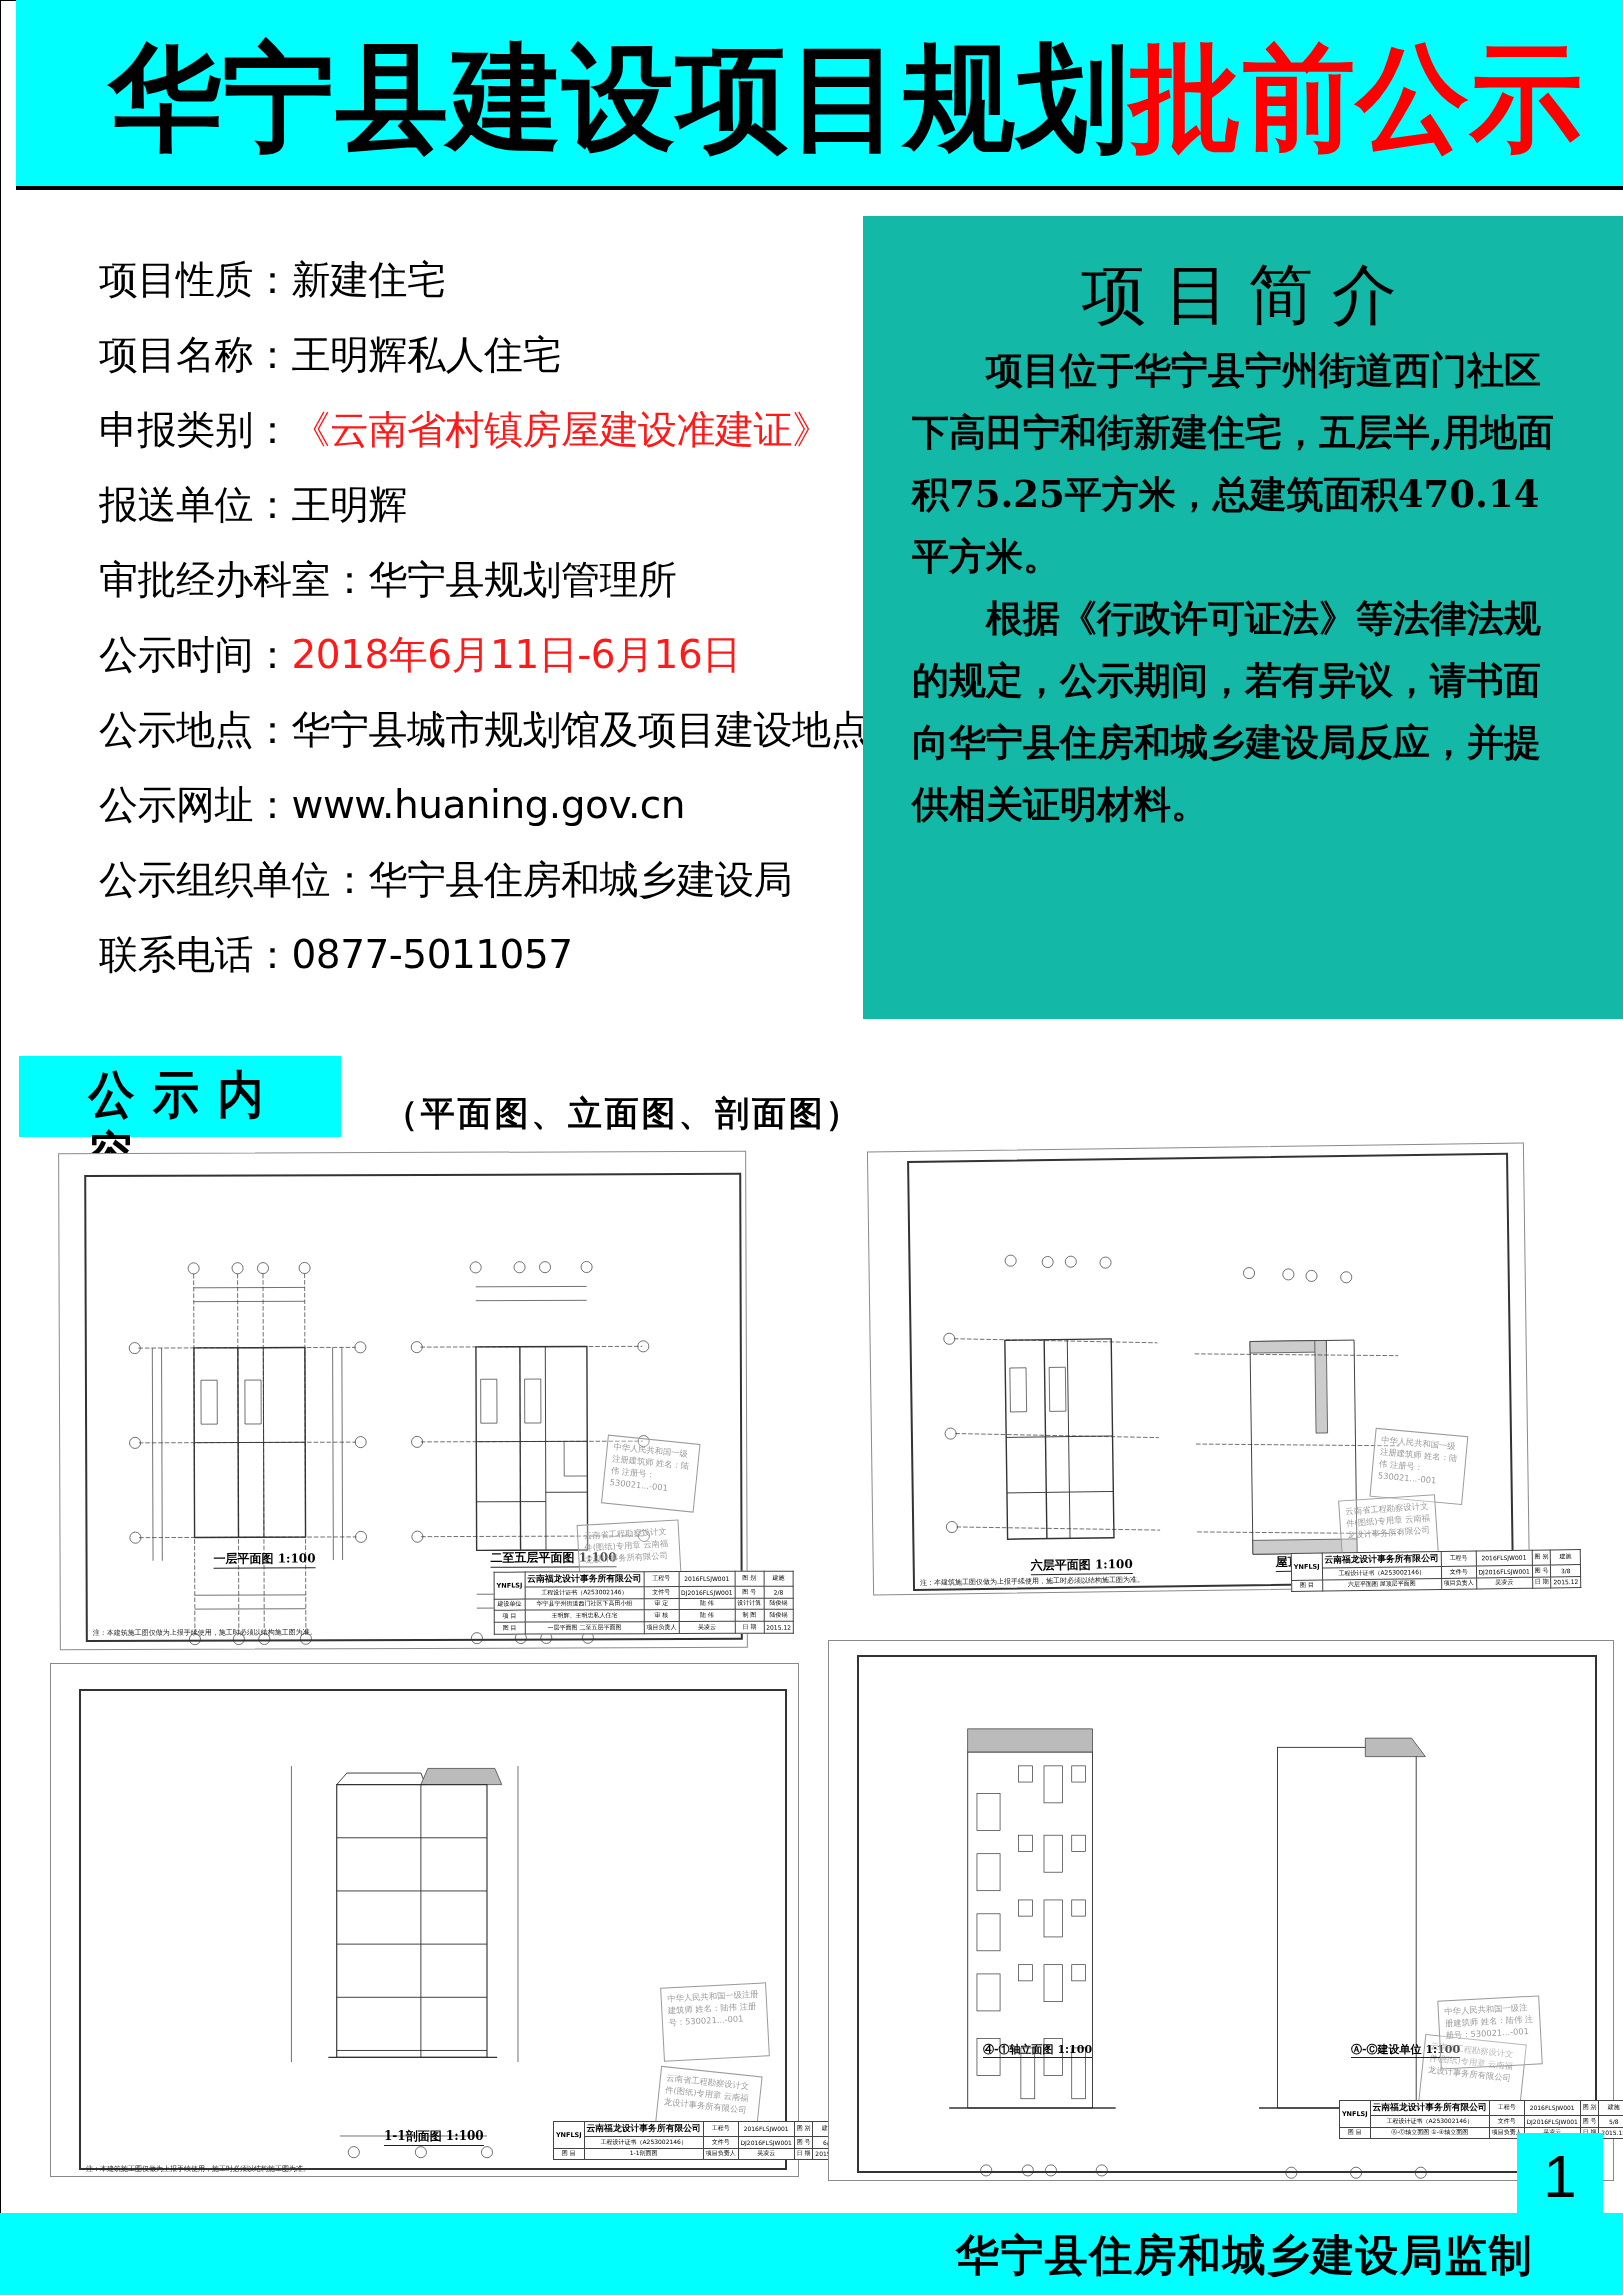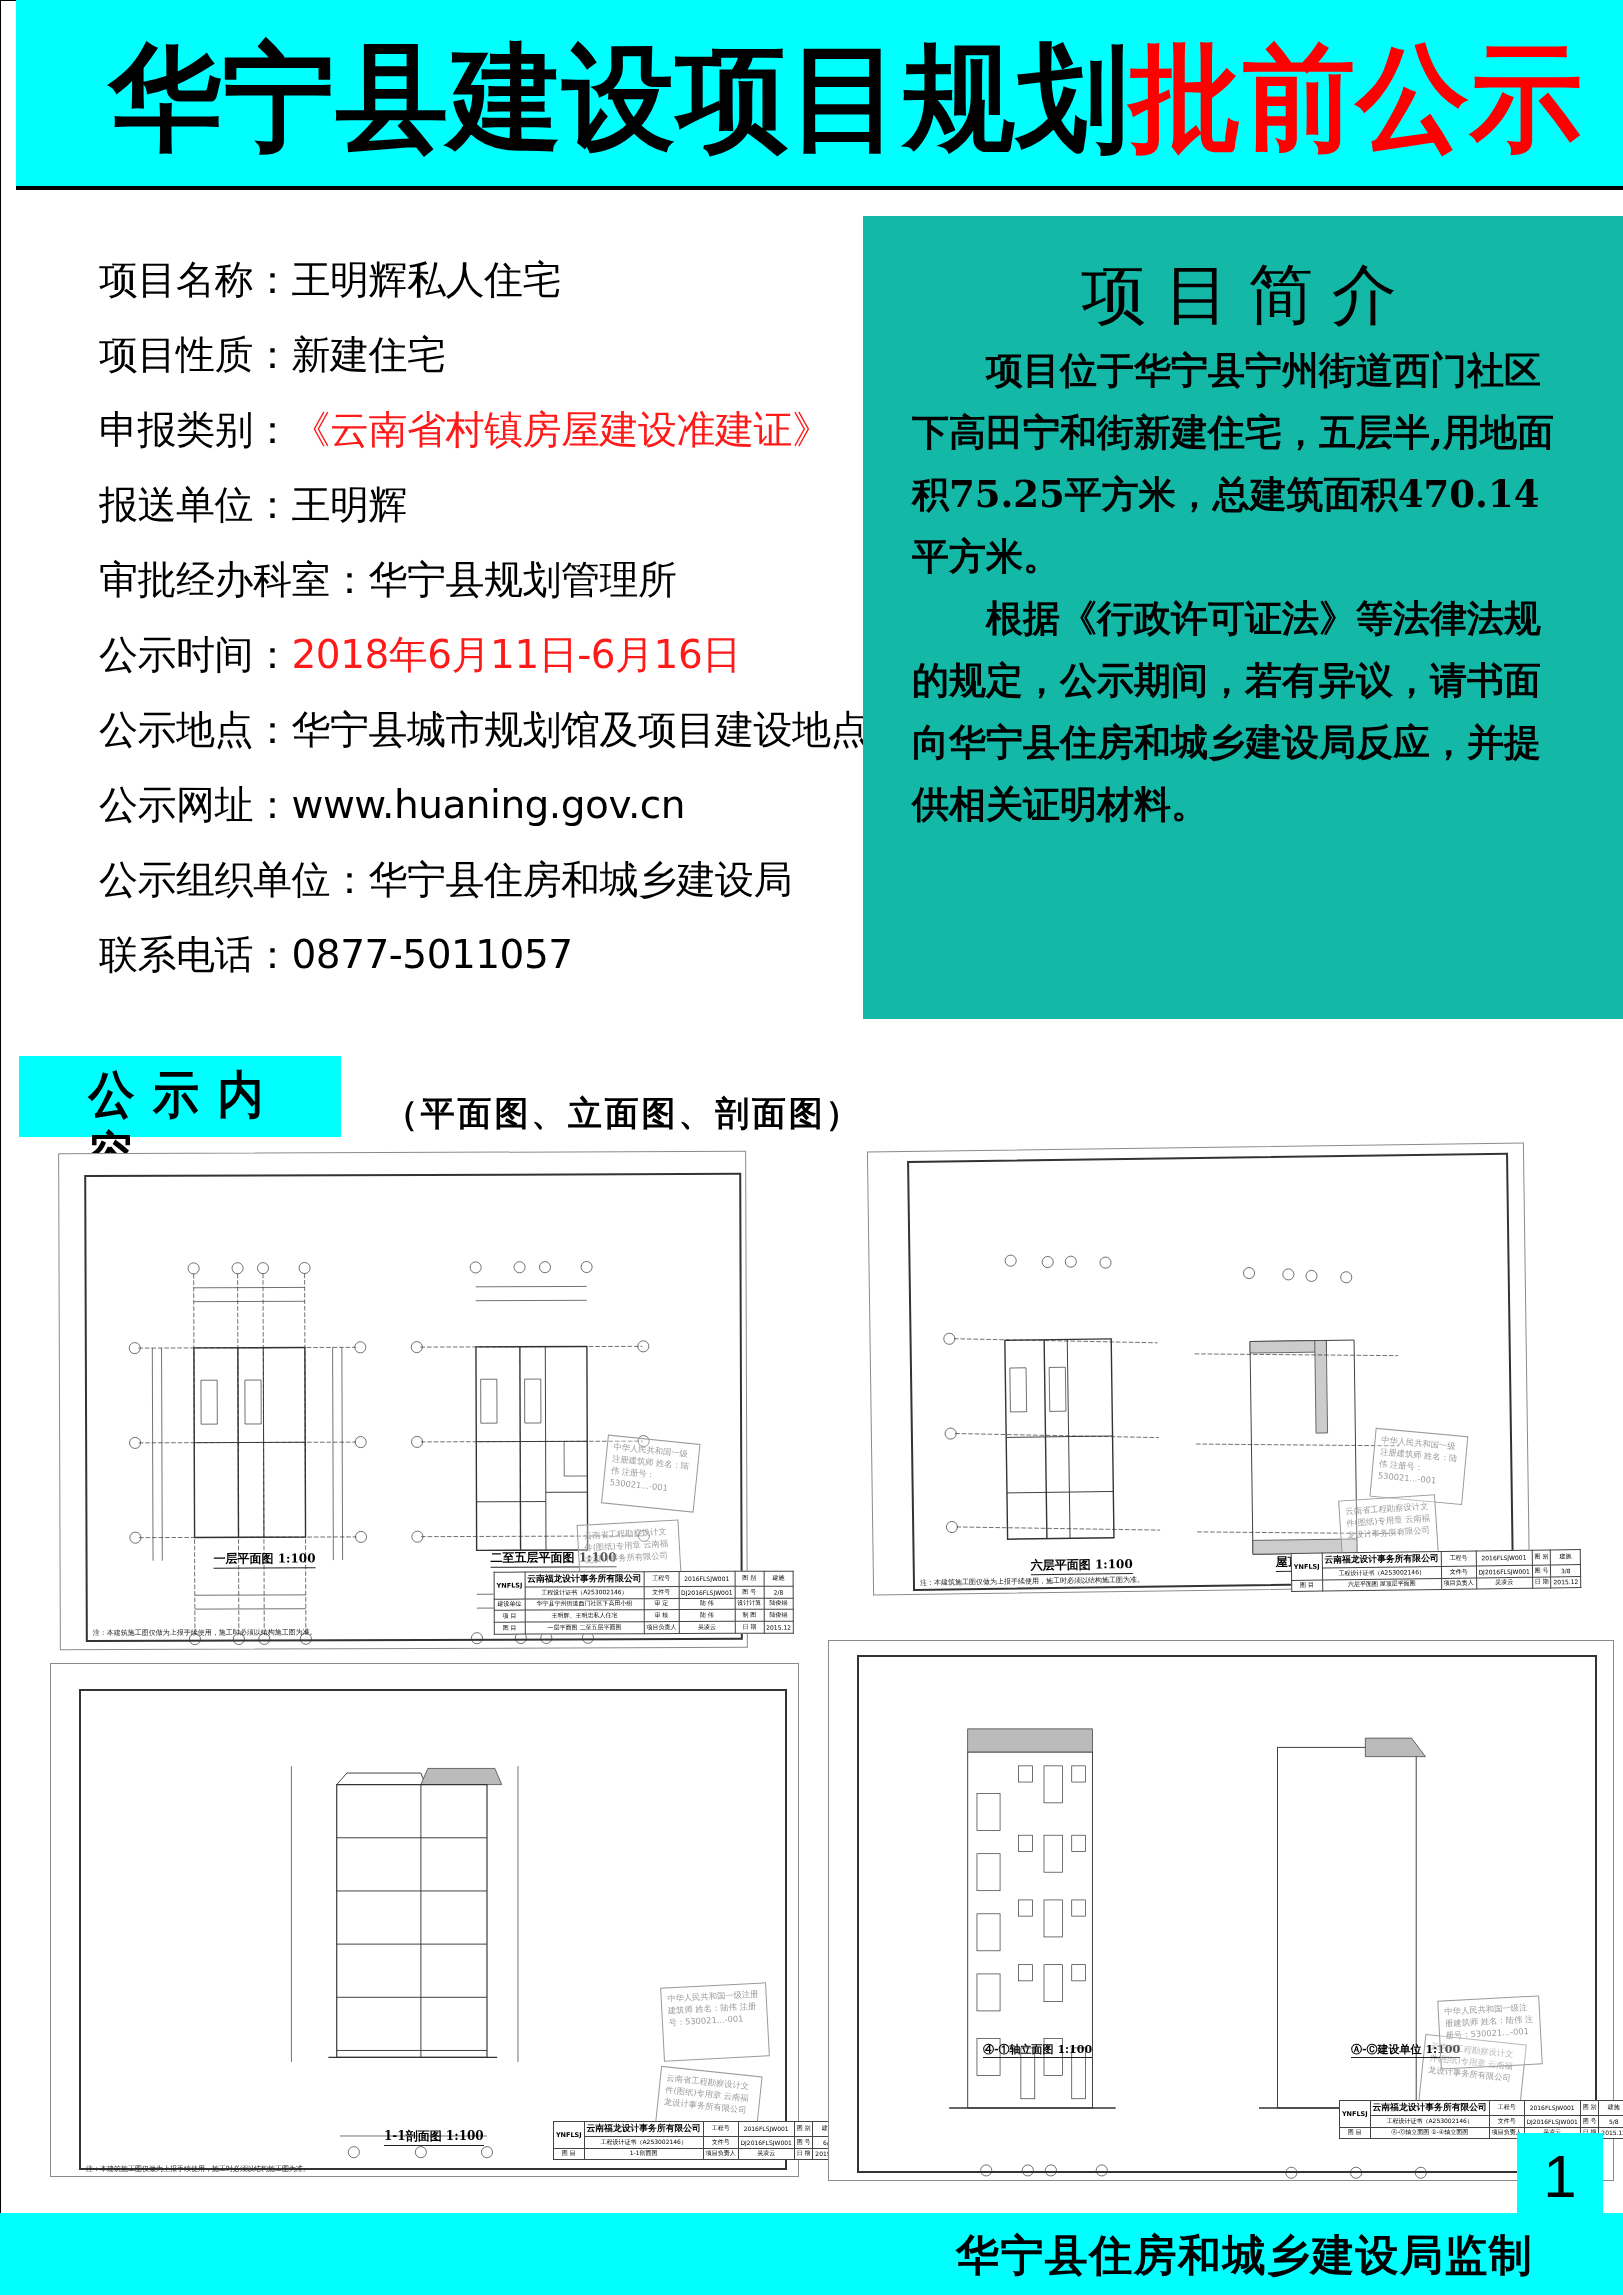--- a/index.html
+++ b/index.html
@@ -55,22 +55,22 @@
 
 <div class="frame"></div>
 
 <div class="header">
   <div class="header-title">
     <span>华宁县建设项目规划</span><span class="red">批前公示</span>
   </div>
 </div>
 
 <div class="info">
+  <div class="info-row"><span class="lbl">项目性质：</span><span class="val">新建住宅</span></div>
   <div class="info-row"><span class="lbl">项目名称：</span><span class="val">王明辉私人住宅</span></div>
-  <div class="info-row"><span class="lbl">项目性质：</span><span class="val">新建住宅</span></div>
   <div class="info-row"><span class="lbl">申报类别：</span><span class="val red">《云南省村镇房屋建设准建证》</span></div>
   <div class="info-row"><span class="lbl">报送单位：</span><span class="val">王明辉</span></div>
   <div class="info-row"><span class="lbl">审批经办科室：</span><span class="val">华宁县规划管理所</span></div>
   <div class="info-row"><span class="lbl">公示时间：</span><span class="val red">2018年6月11日-6月16日</span></div>
   <div class="info-row"><span class="lbl">公示地点：</span><span class="val">华宁县城市规划馆及项目建设地点</span></div>
   <div class="info-row"><span class="lbl">公示网址：</span><span class="val">www.huaning.gov.cn</span></div>
   <div class="info-row"><span class="lbl">公示组织单位：</span><span class="val">华宁县住房和城乡建设局</span></div>
   <div class="info-row"><span class="lbl">联系电话：</span><span class="val">0877-5011057</span></div>
 </div>
 

